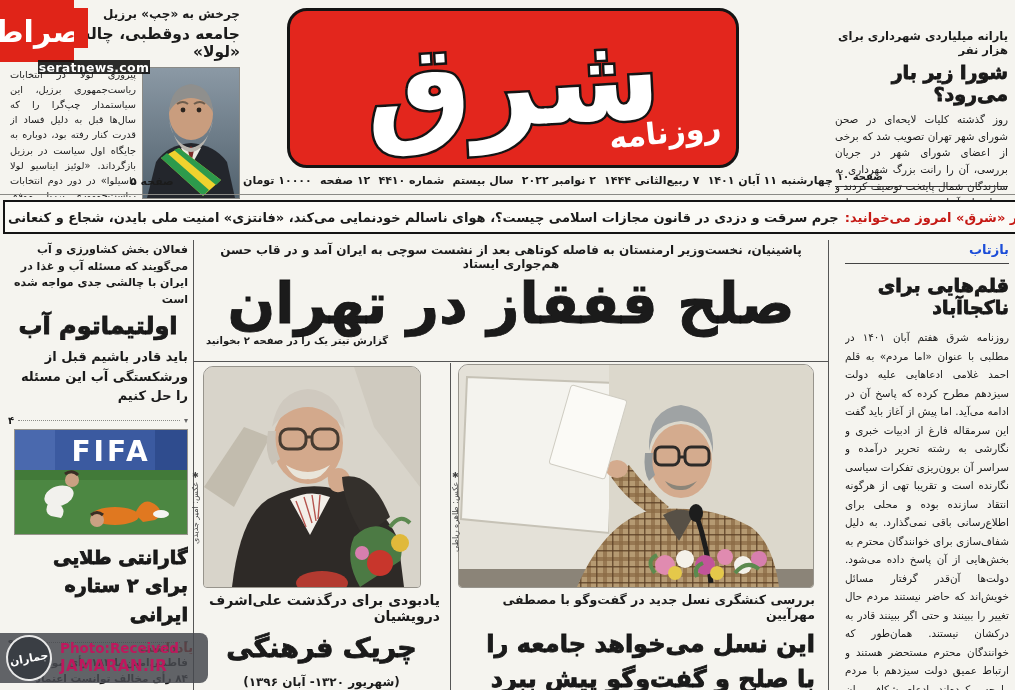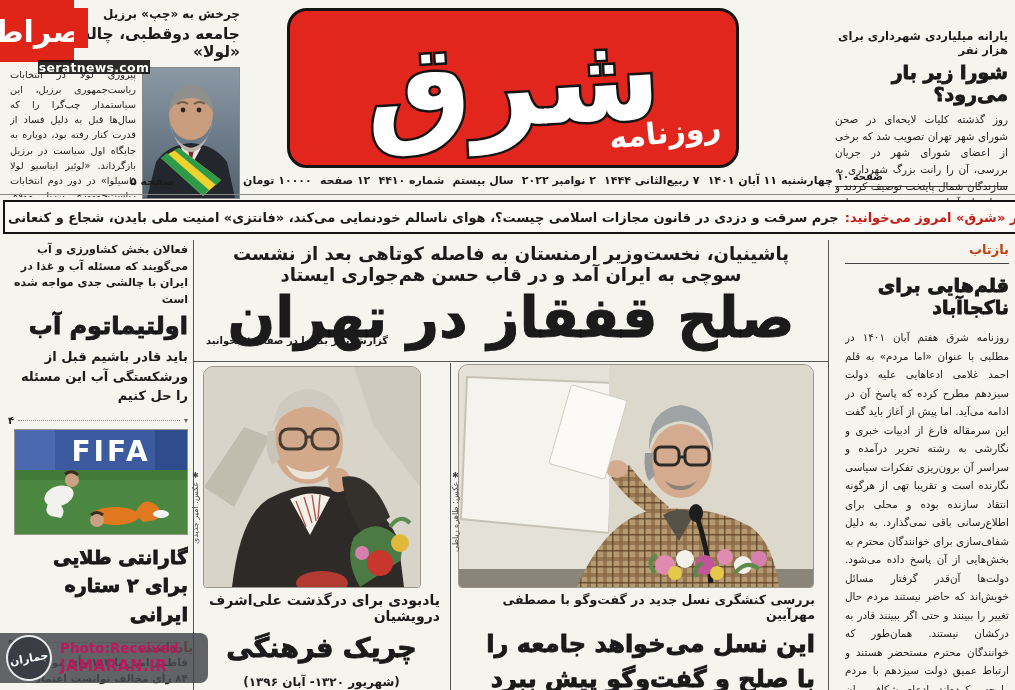--- a/index.html
+++ b/index.html
@@ -36,49 +36,49 @@
   .council .bod{font-size:10.4px;line-height:1.6;margin-top:6px;height:108px;overflow:hidden;}
   .council .pref{position:absolute;left:2px;bottom:4px;font-size:10px;font-weight:bold;}
   
   .hairline{left:0;top:194px;width:1015px;height:1px;background:#8a8a86;position:absolute;}
   .strip{left:3px;top:200px;width:1007px;height:30px;border:2px solid #141414;
     background:#fbfaf6;display:flex;align-items:center;gap:6px;padding:0 12px;
     box-sizing:content-box;font-size:13px;font-weight:bold;white-space:nowrap;overflow:hidden;}
   .strip .lbl{color:#c51a15;}
   
   .lead{left:200px;top:243px;width:622px;height:117px;text-align:center;}
-  .lead .kick{font-size:18px;}
+  .lead .kick{font-size:12px;}
   .lead .hl{font-size:56px;line-height:1.12;margin-top:2px;letter-spacing:-1px;}
   .lead .note{position:absolute;left:6px;bottom:14px;font-size:10px;font-weight:bold;}
   
   .photo-frame{border:1px solid #97948c;border-radius:10px 10px 4px 4px;display:block;background:#ddd;}
   .vcredit{position:absolute;writing-mode:vertical-rl;transform:rotate(180deg);
     font-size:8px;color:#444;letter-spacing:1px;}
   .cap-mem{left:203px;top:592px;width:237px;}
   .cap-mem .kick{font-size:14px;}
   .cap-mem .hl{font-size:27px;text-align:center;margin-top:8px;}
   .cap-mem .dates{font-size:12px;text-align:center;margin-top:12px;}
   .cap-int{left:468px;top:592px;width:347px;text-align:right;}
   .cap-int .kick{font-size:12.5px;}
   .cap-int .hl{font-size:24px;line-height:1.45;margin-top:5px;}
   
   .leftcol{left:8px;top:242px;width:180px;height:448px;overflow:hidden;}
   .leftcol .kick1{font-size:11px;line-height:1.5;}
-  .leftcol .hl1{font-size:24px;margin-top:4px;}
+  .leftcol .hl1{font-size:24px;margin-top:4px;text-align:center;}
   .leftcol .sub1{font-size:13px;line-height:1.5;margin-top:7px;}
   .leftcol .hl2{font-size:19px;line-height:1.5;margin-top:8px;}
   .leftcol .kick2{font-size:10.5px;line-height:1.55;margin-top:6px;}
   .pmk{display:flex;align-items:center;gap:4px;direction:ltr;margin:9px 0 3px;}
   .pmk .d{font-size:10px;font-weight:bold;}
   .pmk .dots{flex:1;border-top:1px dotted #8b8b87;height:0;}
   .pmk .ar{font-size:8px;color:#666;}
   .note-red{left:139px;top:640px;font-size:13px;font-weight:bold;color:#c51a15;z-index:35;}
   
   .baztab{left:845px;top:242px;width:164px;height:448px;overflow:hidden;}
-  .baztab .lbl{color:#c2410c;font-size:13px;font-weight:bold;text-align:right;}
+  .baztab .lbl{color:#1d4ed8;font-size:13px;font-weight:bold;text-align:right;}
   .baztab .sep{border-bottom:1px solid #444;margin:6px 0 10px;}
   .baztab .hl{font-size:19px;text-align:right;}
   .baztab .bod{font-size:10.4px;line-height:1.78;margin-top:10px;}
   
   .serat{left:0;top:0;z-index:40;direction:ltr;}
   .serat-box{position:absolute;left:0;top:0;width:74px;height:62px;background:#e02418;
     color:#fff;display:flex;align-items:center;justify-content:center;
     font-size:30px;font-weight:bold;}
   .serat-tab{position:absolute;left:74px;top:8px;width:14px;height:40px;background:#e02418;
     color:#ffd9d6;font-size:9px;display:flex;align-items:center;justify-content:center;}

